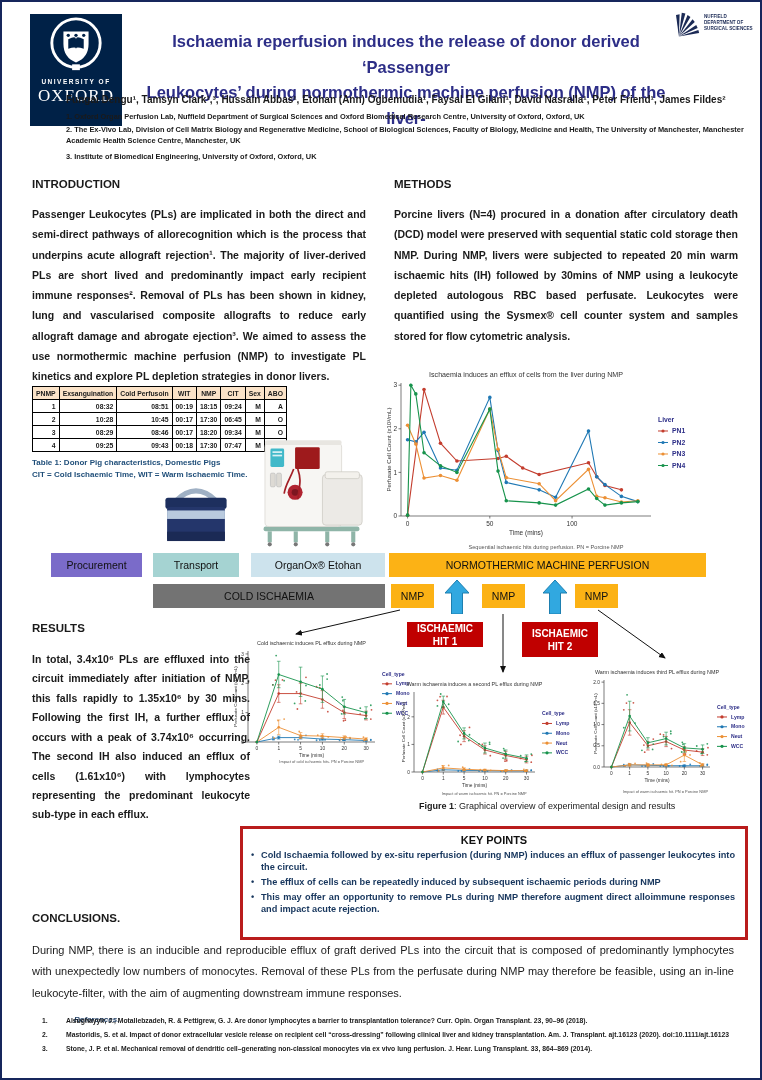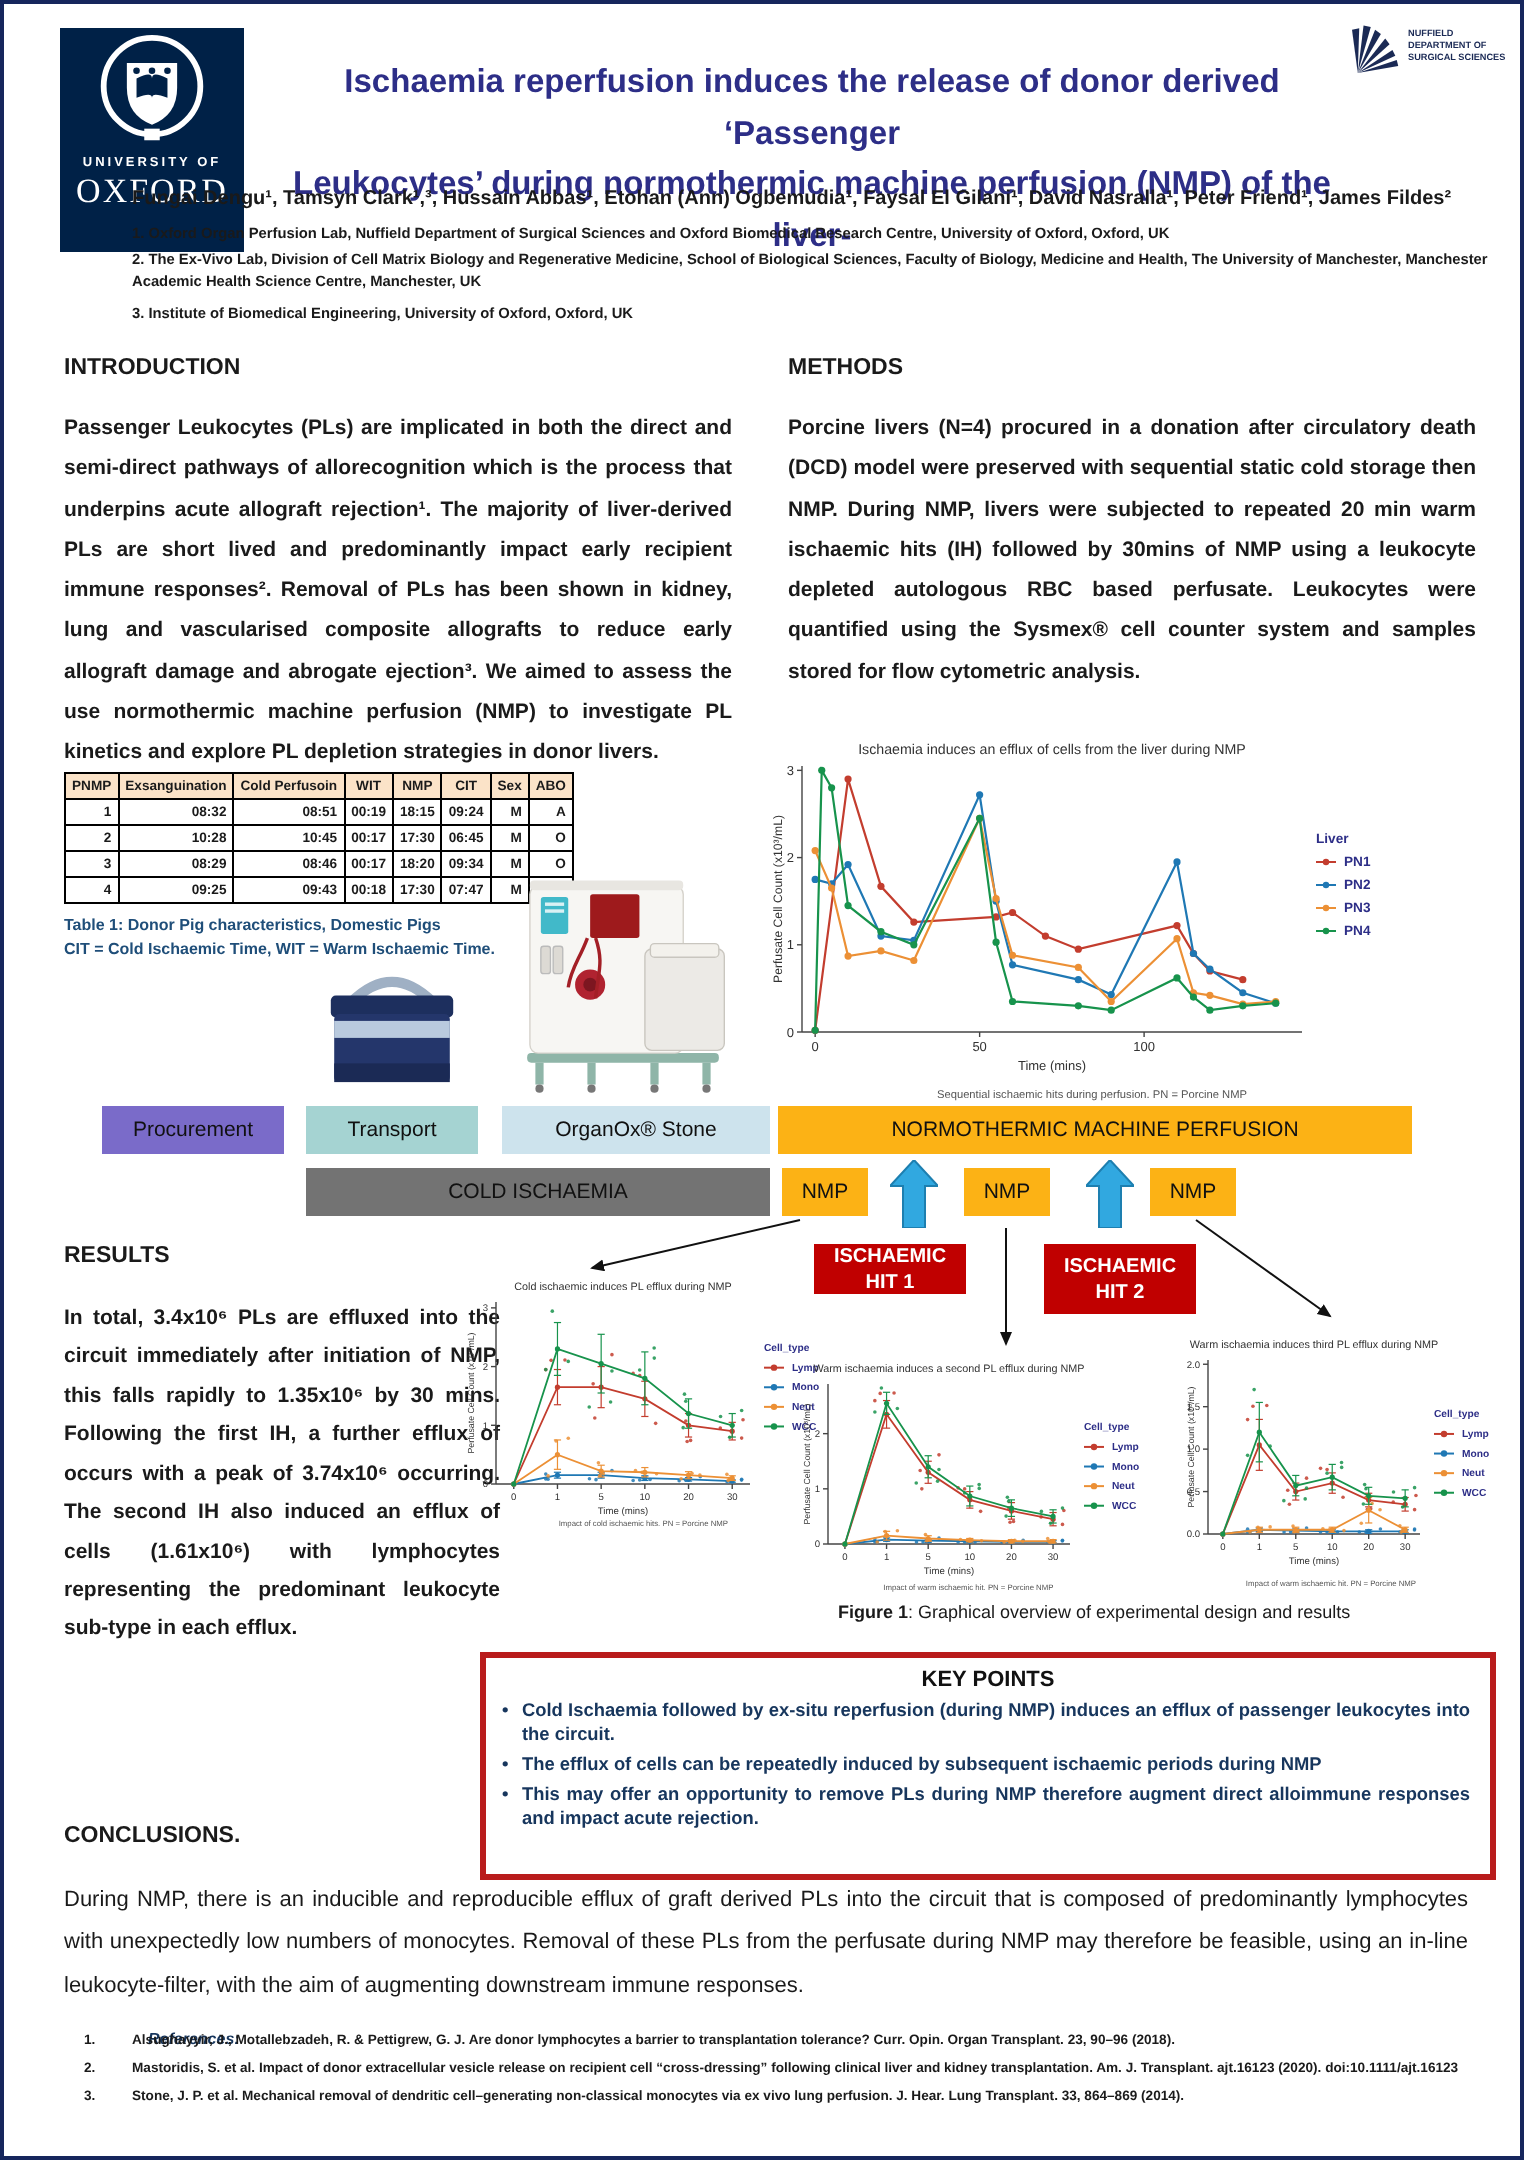--- a/index.html
+++ b/index.html
@@ -290,21 +290,21 @@
       <text x="288" y="107.57" font-size="6.8" text-anchor="start" fill="#2d2e87" font-weight="bold">PN4</text>
     </svg>
 
   <div class="abs fbox" style="left:49px;top:551px;width:91px;height:24px;background:#7a6bc9;">
       <span>Procurement</span>
     </div>
   <div class="abs fbox" style="left:151px;top:551px;width:86px;height:24px;background:#a5d3d2;">
       <span>Transport</span>
     </div>
   <div class="abs fbox" style="left:249px;top:551px;width:134px;height:24px;background:#cde3ed;">
-      <span>OrganOx® Stone</span>
+      <span>OrganOx® Etohan</span>
     </div>
   <div class="abs fbox" style="left:387px;top:551px;width:317px;height:24px;background:#fcb215;text-align:right;">
       <span>NORMOTHERMIC MACHINE PERFUSION</span>
     </div>
   <div class="abs fbox" style="left:151px;top:582px;width:232px;height:24px;background:#737373;">
       <span>COLD ISCHAEMIA</span>
     </div>
   <div class="abs fbox" style="left:389px;top:582px;width:43px;height:24px;background:#fcb215;">
       <span>NMP</span>
     </div>

